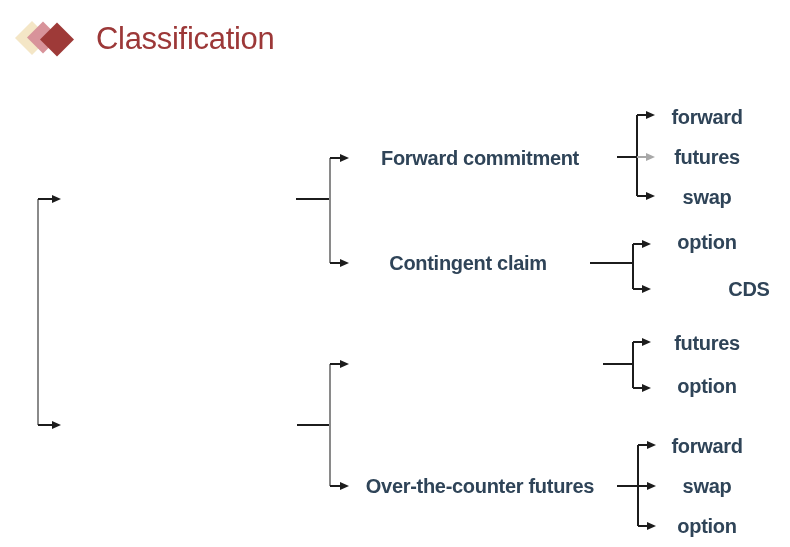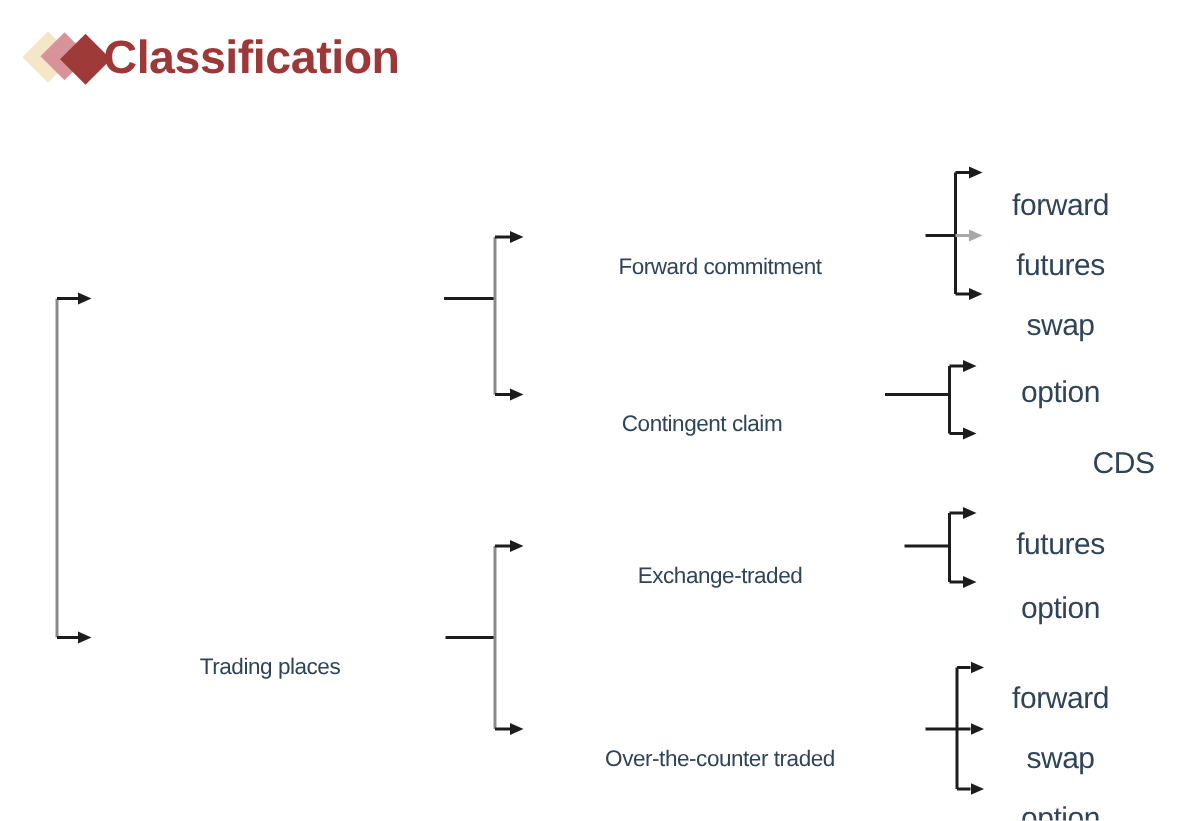--- a/index.html
+++ b/index.html
@@ -17,39 +17,38 @@
   body{font-family:"Liberation Sans", sans-serif;}
   .slide{
     position:relative;
     width:790px;height:547px;
     background:var(--background);
     overflow:hidden;
   }
   .layer{position:absolute;left:0;top:0;}
   .title{
     position:absolute;
-    left:69px;top:40px;
+    left:96px;top:40px;
     transform:translateY(-54%);
     font-size:31px;
-    font-weight:bold;
+    font-weight:normal;
     color:var(--title-color);
     letter-spacing:-0.3px;
     white-space:nowrap;
   }
   .node{
     position:absolute;
     transform:translate(-50%,-50%);
-    font-weight:normal;
+    font-weight:bold;
     color:var(--node-text);
     white-space:nowrap;
     letter-spacing:-0.3px;
     line-height:1;
-    margin-top:20px;
   }
-  .lvl{font-size:15px;}
+  .lvl{font-size:20px;}
   .leaf{font-size:20px;}
   .ln{stroke:var(--line-dark);stroke-width:2;fill:none;}
   .lng{stroke:var(--line-gray);stroke-width:2;fill:none;}
   .lnm{stroke:var(--arrow-muted);stroke-width:2;fill:none;}
   .ah-dark{fill:var(--line-dark);}
   .ah-muted{fill:var(--arrow-muted);}
   .d-cream{fill:var(--diamond-cream);}
   .d-rose{fill:var(--diamond-rose);}
   .d-maroon{fill:var(--diamond-maroon);}
 </style>
@@ -120,26 +119,24 @@
       <line class="ln" x1="617" y1="486" x2="638" y2="486"></line>
       <line class="ln" x1="638" y1="445" x2="638" y2="526"></line>
       <line class="ln" x1="638" y1="445" x2="647" y2="445" marker-end="url(#ah)"></line>
       <line class="ln" x1="638" y1="486" x2="647" y2="486" marker-end="url(#ah)"></line>
       <line class="ln" x1="638" y1="526" x2="647" y2="526" marker-end="url(#ah)"></line>
     </g>
   </svg>
 
   <div class="title">Classification</div>
 
-  <div class="node lvl" style="left:180px;top:425px">Trading places</div>
 
   <div class="node lvl" style="left:480px;top:158px">Forward commitment</div>
   <div class="node lvl" style="left:468px;top:263px">Contingent claim</div>
-  <div class="node lvl" style="left:480px;top:364px">Exchange-traded</div>
-  <div class="node lvl" style="left:480px;top:486px">Over-the-counter traded</div>
+  <div class="node lvl" style="left:480px;top:486px">Over-the-counter futures</div>
 
   <div class="node leaf" style="left:707px;top:117px">forward</div>
   <div class="node leaf" style="left:707px;top:157px">futures</div>
   <div class="node leaf" style="left:707px;top:197px">swap</div>
 
   <div class="node leaf" style="left:707px;top:242px">option</div>
   <div class="node leaf" style="left:749px;top:289px">CDS</div>
 
   <div class="node leaf" style="left:707px;top:343px">futures</div>
   <div class="node leaf" style="left:707px;top:386px">option</div>

